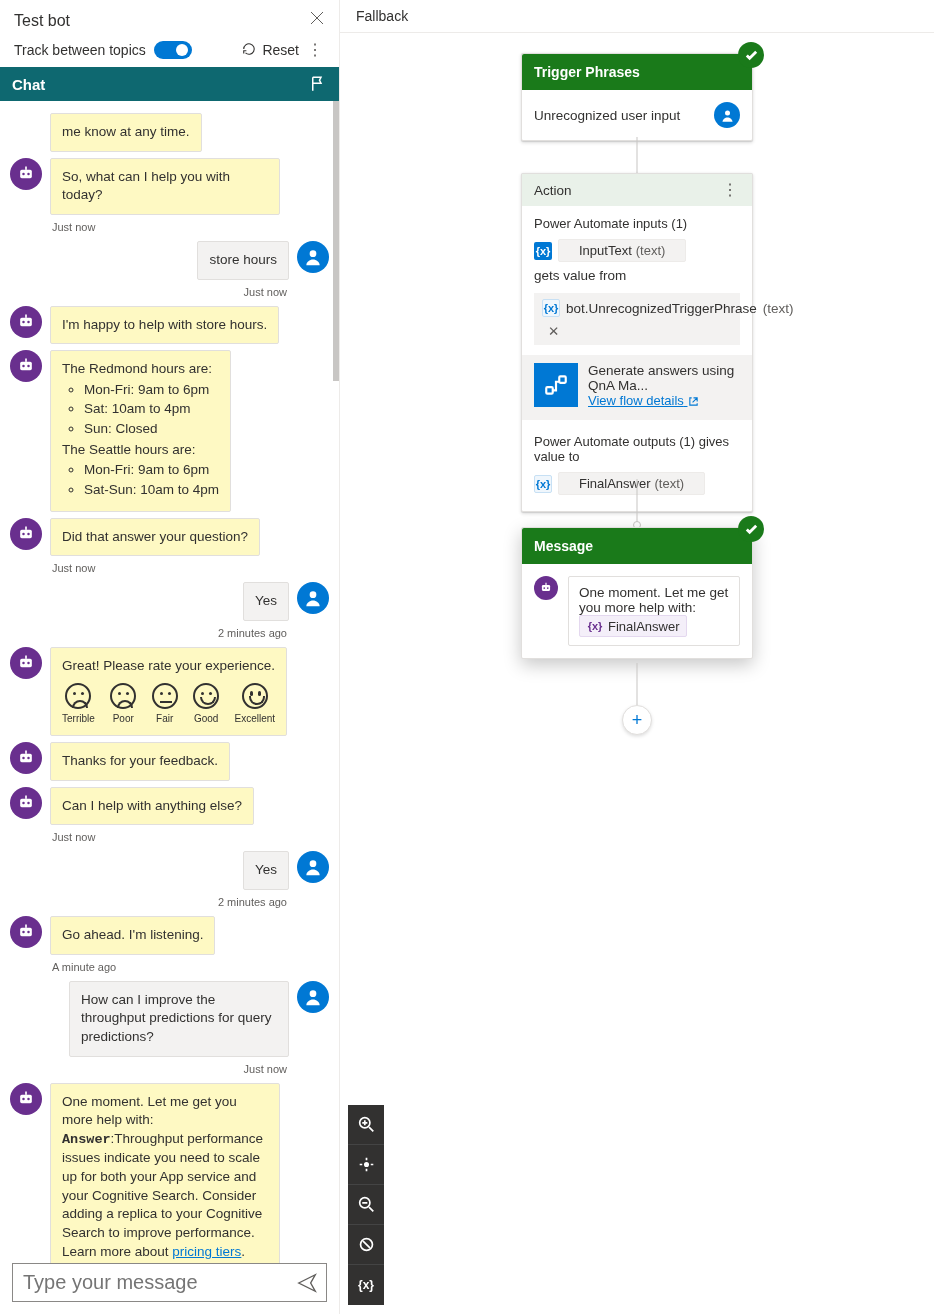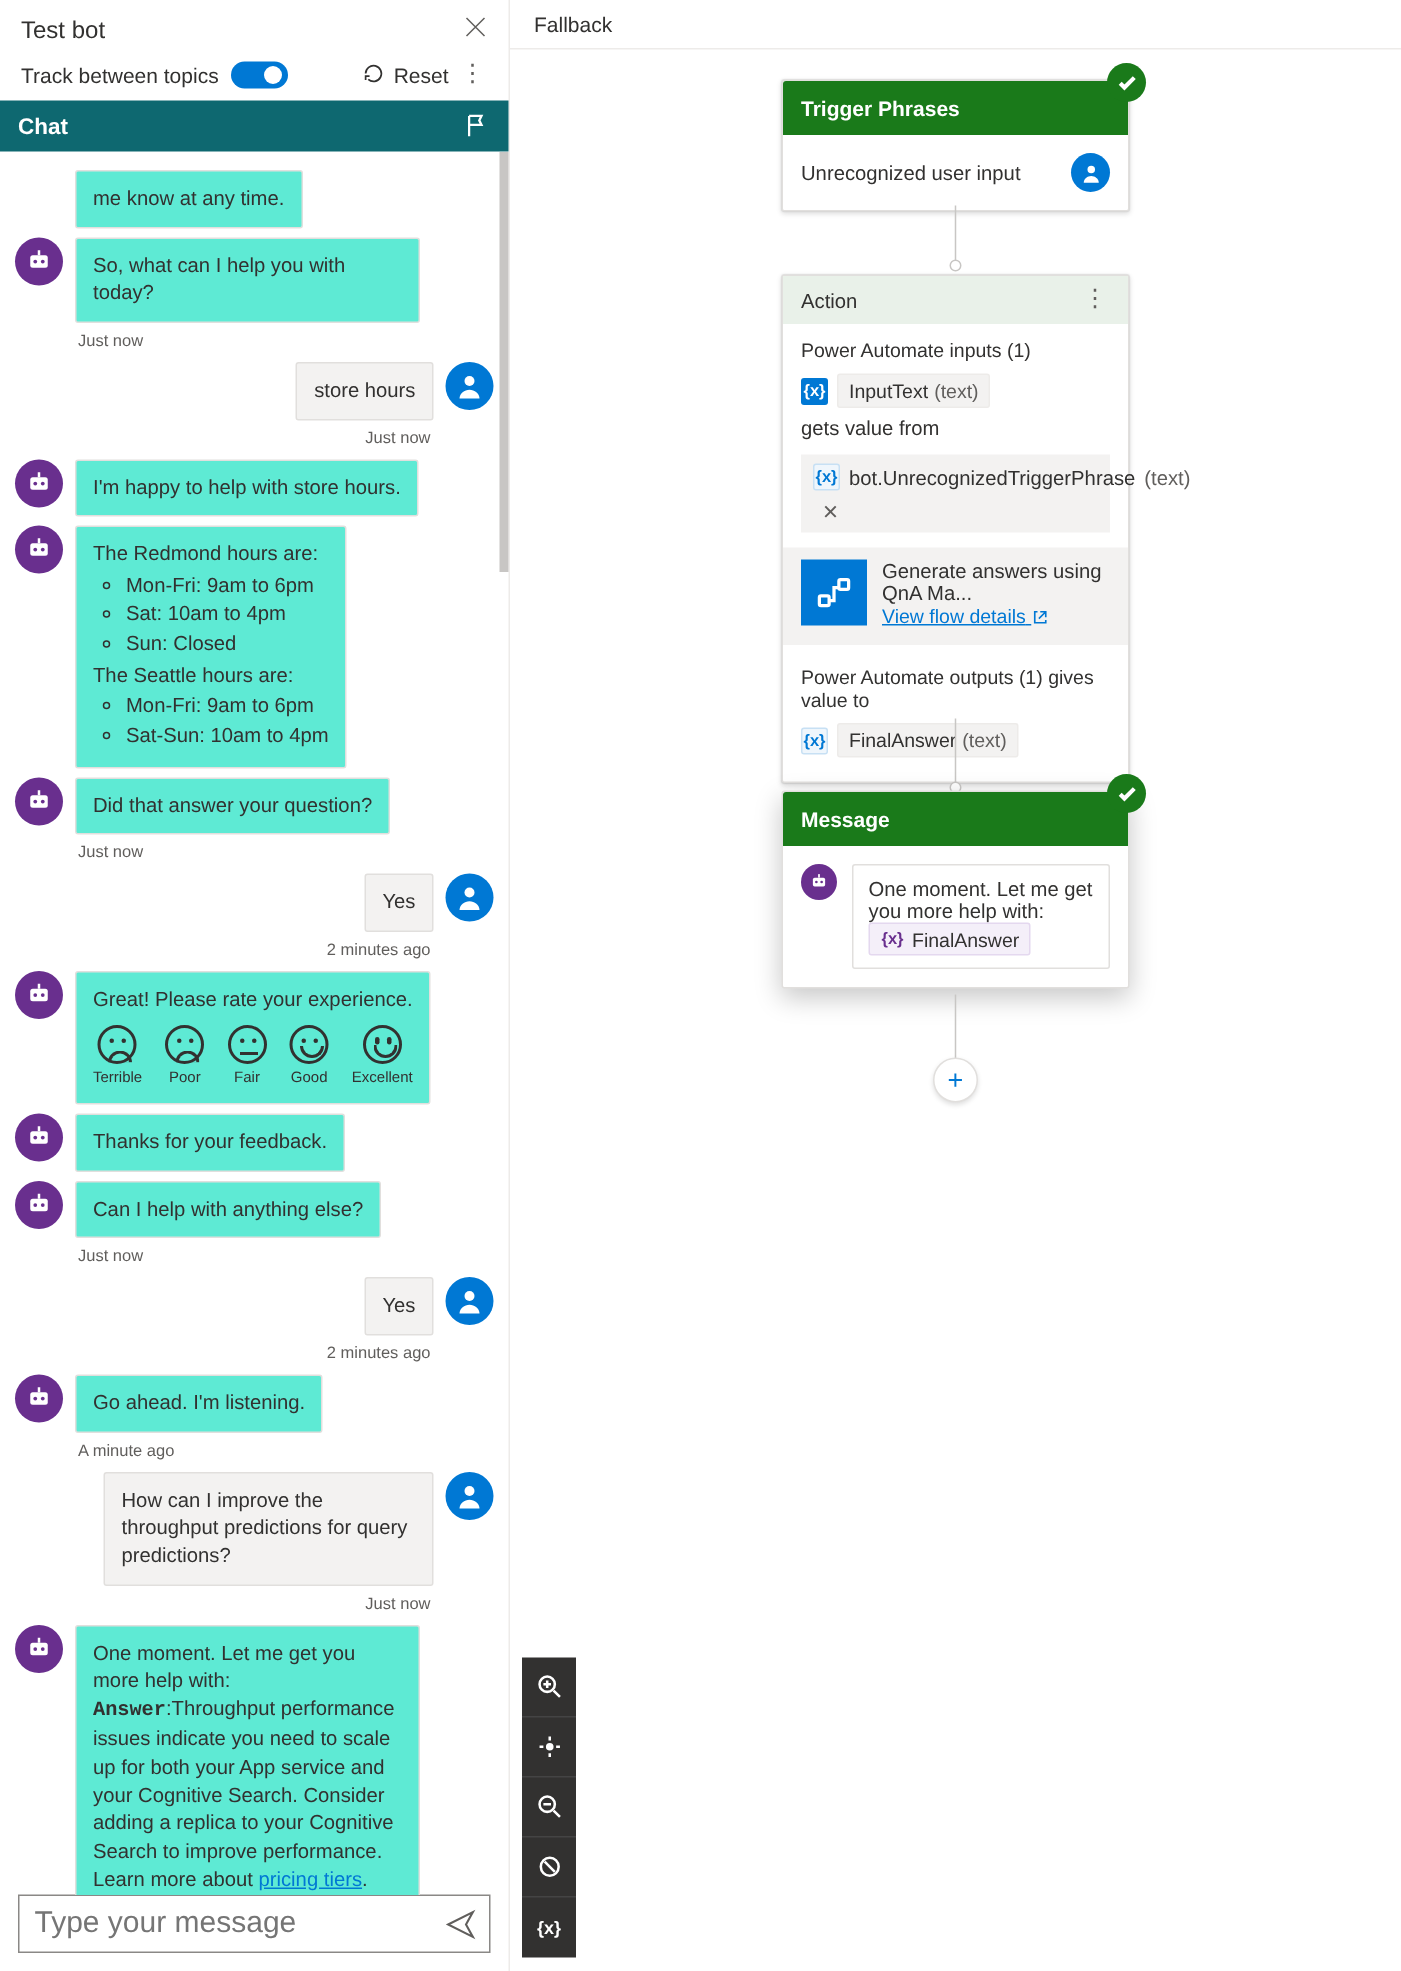--- a/index.html
+++ b/index.html
@@ -63,21 +63,21 @@
   .msg-row { display:flex; gap:8px; margin:6px 0; align-items:flex-start; }
   .msg-row.right { justify-content:flex-end; }
   .avatar {
     width:32px; height:32px; border-radius:50%; flex-shrink:0;
     display:flex; align-items:center; justify-content:center;
   }
   .avatar.bot { background:#692f8e; }
   .avatar.user { background:#0078d4; }
   .avatar svg { width:20px; height:20px; fill:#fff; }
   .bubble {
-    background:#5eead4; border:1px solid #e1dfdd; border-radius:2px;
+    background:#fef9c3; border:1px solid #e1dfdd; border-radius:2px;
     padding:9px 11px; max-width:230px; font-size:13.5px; line-height:1.38;
   }
   .msg-row.right .bubble { background:#f3f2f1; }
   .timestamp { font-size:11px; color:#605e5c; margin:2px 0 8px 42px; text-align:left; }
   .timestamp.right { text-align:right; margin:2px 42px 8px 0; }
   ul.hours { margin:2px 0 2px 0; padding-left:22px; }
   ul.hours li { list-style-type:circle; margin:1px 0; }
   
   .rating-row { display:flex; justify-content:space-between; margin-top:8px; }
   .rating-cell { display:flex; flex-direction:column; align-items:center; font-size:10px; gap:3px; }
@@ -134,21 +134,21 @@
     justify-content:space-between; align-items:center;
   }
   .action-body-row{padding:10px 12px 4px 12px;font-size:13px;}
   .flow-row{display:flex;align-items:flex-start;gap:10px;padding:8px 12px 12px 12px;background:#f3f2f1;margin:0;}
   .flow-icon{width:44px;height:44px;background:#0078d4;display:flex;align-items:center;justify-content:center;flex-shrink:0;}
   .flow-icon svg{width:26px;height:26px;stroke:#fff;stroke-width:2;fill:none;}
   .flow-text{font-size:13.5px;}
   .flow-link{color:#0078d4;text-decoration:underline;font-size:13px;}
   .var-chip{
     display:inline-flex;align-items:center;gap:4px;background:#f3f2f1;border:1px solid #edebe9;
-    padding:3px 7px;font-size:13px;border-radius:2px;vertical-align:middle;
+    padding:3px 20px;font-size:13px;border-radius:2px;vertical-align:middle;
   }
   .var-chip-x{ color:#605e5c; margin-left:6px; }
   .x-brace{
     width:18px;height:18px;display:inline-flex;align-items:center;justify-content:center;
     font-size:11px;font-weight:bold;border-radius:2px;
   }
   .x-blue-fill{background:#0078d4;color:#fff;}
   .x-blue-out{color:#0078d4;border:1px solid #c7e0f4;background:#eff6fc;}
   .x-purple{color:#692f8e;border:1px solid #e4d8ef;background:#f4eff9;}
   .gray-text{color:#605e5c;}
@@ -454,21 +454,21 @@
                 <path d="M4 22c0-4 4-7 8-7s8 3 8 7z"></path>
               </svg>
             </div>
         </div>
       </div>
     </div>
 
     <div class="vline" style="top:104px;height:42px;"></div>
     <div class="node-divider-o" style="top:140px;"></div>
 
-    <div class="node" style="top:150px;padding-bottom:4px;">
+    <div class="node" style="top:140px;padding-bottom:4px;">
       <div class="action-hdr">
         <span>Action</span>
         <span class="dots-vert">⋮</span>
       </div>
       <div class="action-body-row">Power Automate inputs (1)</div>
       <div class="chip-line">
         <span class="x-brace x-blue-fill">{x}</span>
         <span class="var-chip">
           <span>InputText</span>
           <span class="gray-text">(text)</span>

